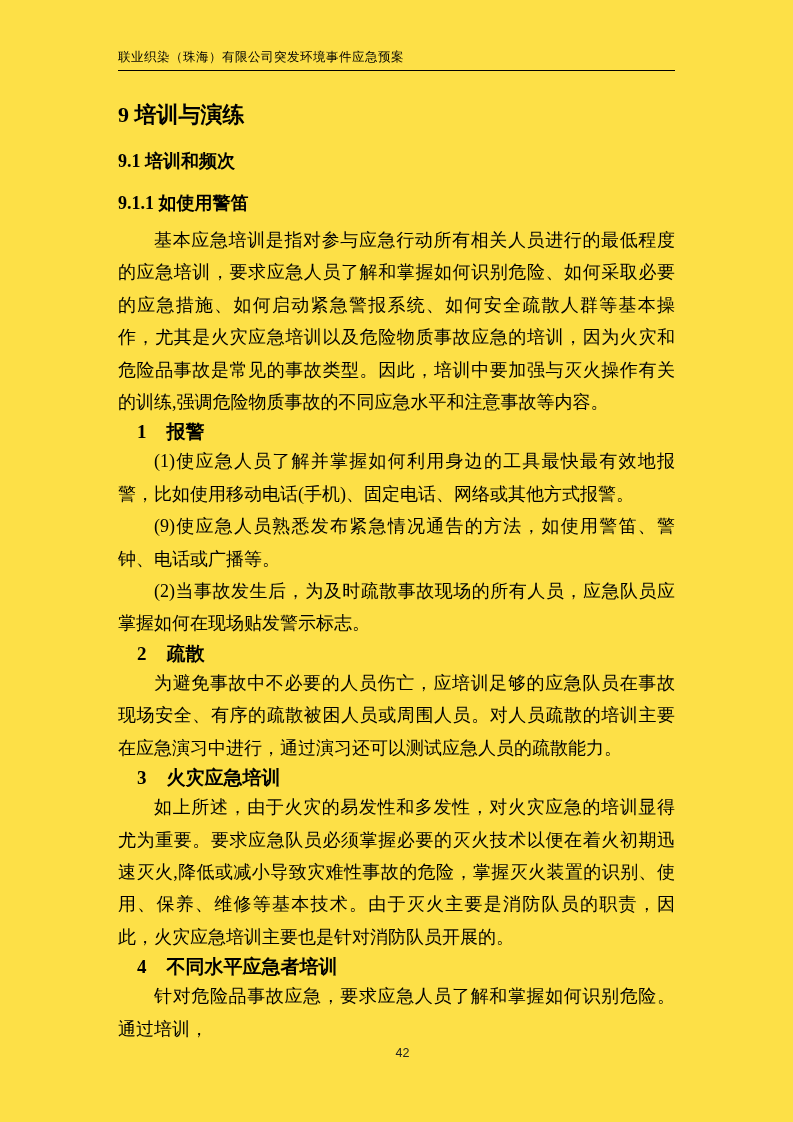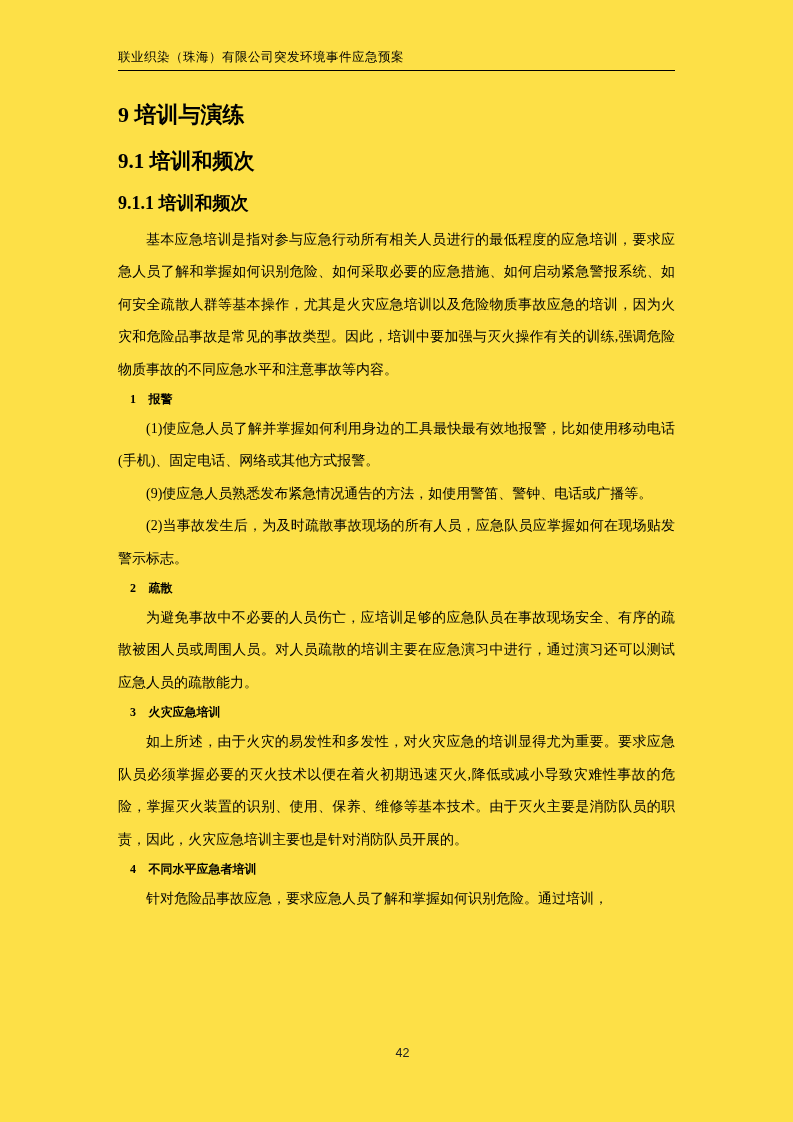--- a/index.html
+++ b/index.html
@@ -26,43 +26,43 @@
     border-bottom: 1.6px solid #000000;
     letter-spacing: 0.5px;
   }
   .h1 {
     font-size: 22px;
     font-weight: bold;
     line-height: 28px;
     margin: 30px 0 0 0;
   }
   .h2 {
-    font-size: 21px;
+    font-size: 18px;
     font-weight: bold;
     line-height: 24px;
     margin: 20px 0 0 0;
   }
   .h3 {
     font-size: 18px;
     font-weight: bold;
     line-height: 23px;
     margin: 19px 0 0 0;
   }
   p.body {
-    font-size: 14px;
+    font-size: 18px;
     line-height: 32.4px;
     text-align: justify;
     text-indent: 2em;
     margin: 0;
   }
   p.body.first {
     margin-top: 9px;
   }
   .sub-heading {
-    font-size: 12px;
+    font-size: 19px;
     font-weight: bold;
     line-height: 27px;
     margin: 0 0 0 1em;
   }
   .sub-heading .sub-title {
     margin-left: 1.05em;
   }
   .page-number {
     position: absolute;
     left: 12px;
@@ -80,21 +80,21 @@
 <div class="page">
 
   <div class="doc-header">
     <span>联业织染（珠海）有限公司突发环境事件应急预案</span>
   </div>
 
   <div class="h1">9 培训与演练</div>
 
   <div class="h2">9.1 培训和频次</div>
 
-  <div class="h3">9.1.1 培训和频次</div>
+  <div class="h3">9.1.1 如使用警笛</div>
 
   <p class="body first">基本应急培训是指对参与应急行动所有相关人员进行的最低程度的应急培训，要求应急人员了解和掌握如何识别危险、如何采取必要的应急措施、如何启动紧急警报系统、如何安全疏散人群等基本操作，尤其是火灾应急培训以及危险物质事故应急的培训，因为火灾和危险品事故是常见的事故类型。因此，培训中要加强与灭火操作有关的训练,强调危险物质事故的不同应急水平和注意事故等内容。</p>
 
   <div>
     <div class="sub-heading">
       <span class="sub-num">1</span><span class="sub-title">报警</span>
     </div>
     <p class="body">(1)使应急人员了解并掌握如何利用身边的工具最快最有效地报警，比如使用移动电话(手机)、固定电话、网络或其他方式报警。</p>
     <p class="body">(9)使应急人员熟悉发布紧急情况通告的方法，如使用警笛、警钟、电话或广播等。</p>
     <p class="body">(2)当事故发生后，为及时疏散事故现场的所有人员，应急队员应掌握如何在现场贴发警示标志。</p>

